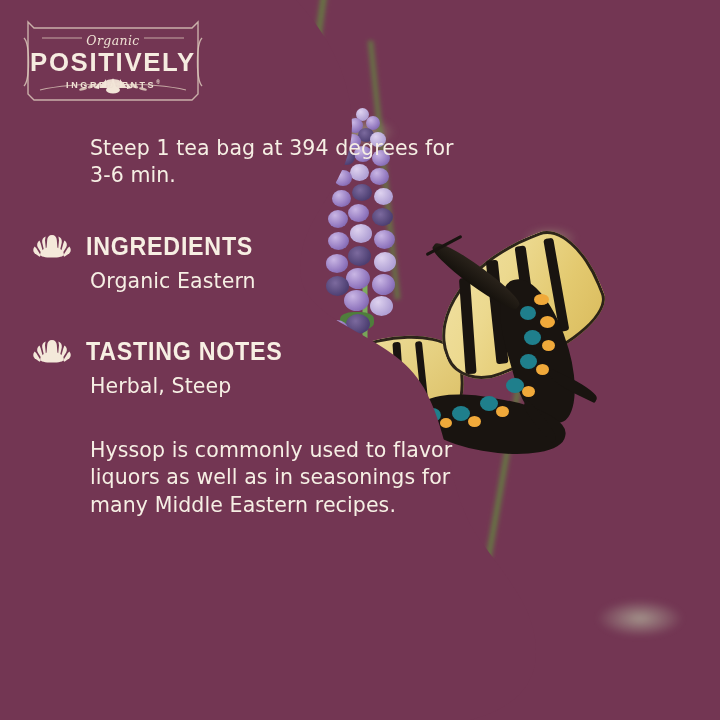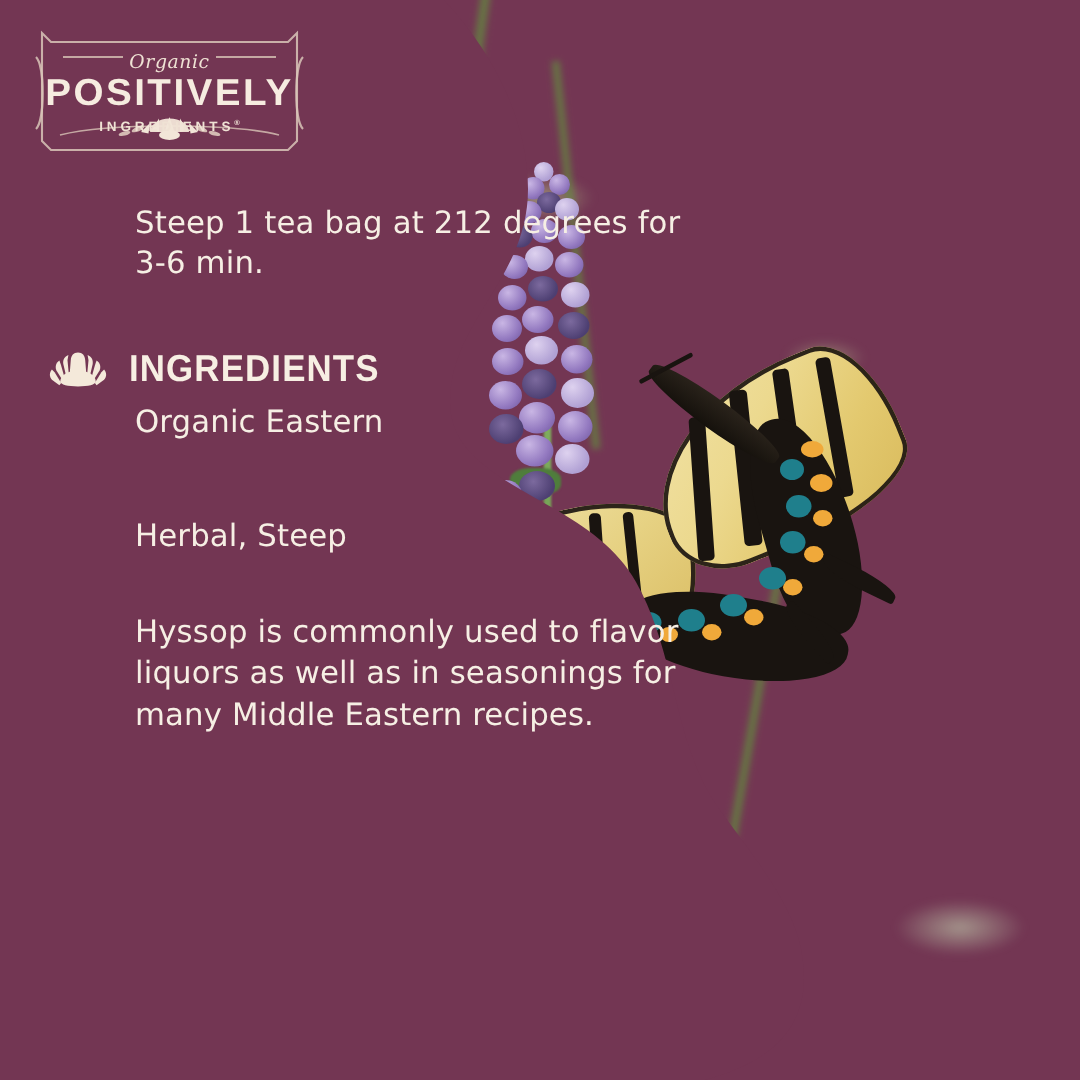--- a/index.html
+++ b/index.html
@@ -301,21 +301,21 @@
       </g>
     </svg>
     <div class="badge-organic">Organic</div>
     <div class="badge-main">POSITIVELY</div>
     <div class="badge-sub"><span>INGREDIENTS</span><sup>®</sup></div>
   </div>
 
   <div class="sections">
 
     <div class="section">
-      <div class="sec-body">Steep 1 tea bag at 212 degrees for 3-6 min.</div>
+      <div class="sec-body">Steep 1 tea bag at 394 degrees for 3-6 min.</div>
     </div>
 
     <div class="gap-a"></div>
 
     <div class="section">
       <div class="sec-head">
         <svg class="fan-icon" viewBox="0 0 44 26">
           <g fill="#f4e9da">
             <path d="M22 2 C19 2 17.4 4 17.2 7 L16.4 17 L27.6 17 L26.8 7 C26.6 4 25 2 22 2 Z"></path>
             <path d="M15.6 3.6 C13 4.6 11.8 6.9 12.2 9.6 L14.2 18.2 L16.0 17.6 L15.0 7.2 Z"></path>
@@ -328,20 +328,35 @@
           </g>
         </svg>
         <div class="sec-title">INGREDIENTS</div>
       </div>
       <div class="sec-body">Organic Eastern</div>
     </div>
 
     <div class="gap-b"></div>
 
     <div class="section">
+      <div class="sec-head">
+        <svg class="fan-icon" viewBox="0 0 44 26">
+          <g fill="#f4e9da">
+            <path d="M22 2 C19 2 17.4 4 17.2 7 L16.4 17 L27.6 17 L26.8 7 C26.6 4 25 2 22 2 Z"></path>
+            <path d="M15.6 3.6 C13 4.6 11.8 6.9 12.2 9.6 L14.2 18.2 L16.0 17.6 L15.0 7.2 Z"></path>
+            <path d="M28.4 3.6 C31 4.6 32.2 6.9 31.8 9.6 L29.8 18.2 L28.0 17.6 L29.0 7.2 Z"></path>
+            <path d="M9.6 7.4 C7.2 9 6.6 11.6 7.6 14.0 L11.6 20.4 L13.2 19.4 L10.6 10.2 Z"></path>
+            <path d="M34.4 7.4 C36.8 9 37.4 11.6 36.4 14.0 L32.4 20.4 L30.8 19.4 L33.4 10.2 Z"></path>
+            <path d="M4.6 13.4 C2.8 15.6 2.8 18.2 4.6 20.2 L9.6 23.8 L10.8 22.4 L6.4 15.2 Z"></path>
+            <path d="M39.4 13.4 C41.2 15.6 41.2 18.2 39.4 20.2 L34.4 23.8 L33.2 22.4 L37.6 15.2 Z"></path>
+            <path d="M22 14 C15 14 10.2 17.4 10.2 21.2 C10.2 23.6 15.2 24.6 22 24.6 C28.8 24.6 33.8 23.6 33.8 21.2 C33.8 17.4 29 14 22 14 Z"></path>
+          </g>
+        </svg>
+        <div class="sec-title">TASTING NOTES</div>
+      </div>
       <div class="sec-body">Herbal, Steep</div>
     </div>
 
     <div class="gap-c"></div>
 
     <div class="section">
       <div class="sec-body" style="max-width:402px;">Hyssop is commonly used to flavor liquors as well as in seasonings for many Middle Eastern recipes.</div>
     </div>
 
   </div>

